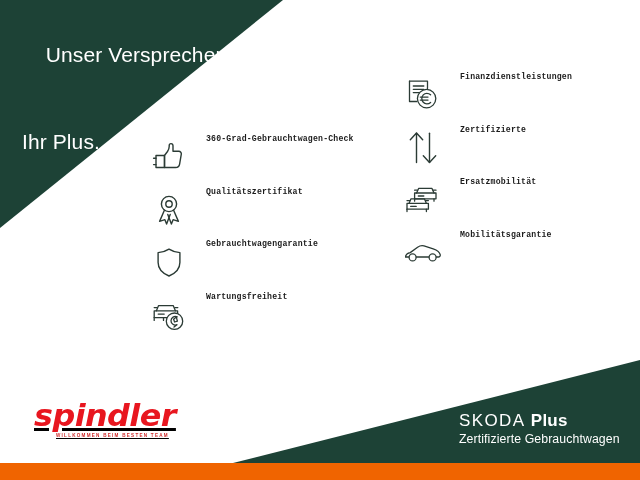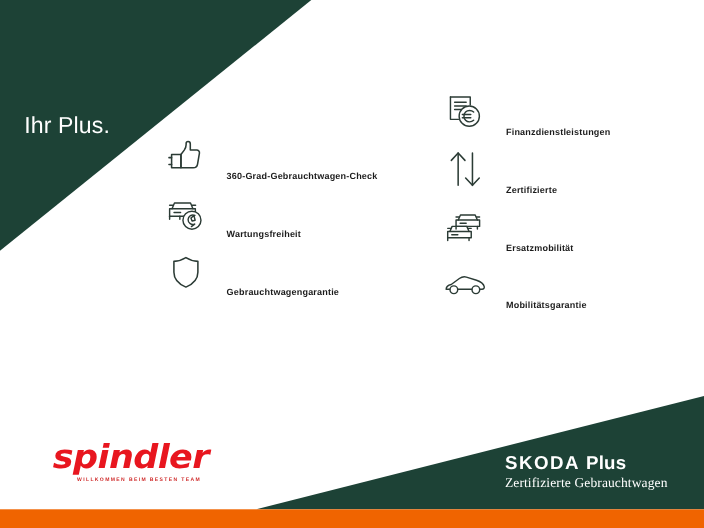--- a/index.html
+++ b/index.html
@@ -38,27 +38,28 @@
     font-weight: 400;
     letter-spacing: 0.1px;
     white-space: pre;
   }
   .headline .l2 { display: block; margin-top: 33px; }
 
   
   .col {
     position: absolute;
   }
-  .col-left  { left: 146px; top: 112px; }
+  .col-left  { left: 146px; top: 134px; }
   .col-right { left: 400px; top: 72px; }
 
   .feature {
     display: flex;
-    align-items: flex-end;
+    align-items: flex-start;
     height: 52px;
+    font-family: Liberation Mono, monospace;
   }
   .feature .icon {
     width: 46px;
     height: 46px;
     flex: 0 0 46px;
     display: flex;
     align-items: center;
     justify-content: center;
   }
   .feature .icon svg {
@@ -72,23 +73,24 @@
     color: #1b1b1b;
     letter-spacing: 0.18px;
     white-space: nowrap;
   }
   .col-left .feature  { height: 52.5px; }
   .col-right .feature { height: 52.5px; }
 
   
   .spindler {
     position: absolute;
-    left: 48px;
+    left: 34px;
     top: 401px;
     width: 160px;
+    text-decoration: underline;
   }
   .spindler-word {
     font-family: "DejaVu Sans", sans-serif;
     font-size: 30px;
     font-weight: bold;
     font-style: italic;
     color: #e8161f;
     letter-spacing: -0.5px;
     line-height: 30px;
     transform: scaleX(1.06);
@@ -111,99 +113,110 @@
     top: 411px;
     color: #ffffff;
   }
   .skoda-row1 {
     font-size: 17px;
     line-height: 19px;
     letter-spacing: 0.6px;
     white-space: nowrap;
   }
   .skoda-brand {
-    font-weight: bold;
+    font-weight: normal;
     letter-spacing: 1.4px;
   }
   .skoda-plus {
     font-weight: 700;
     letter-spacing: 0.2px;
   }
   .skoda-row2 {
     font-size: 12.3px;
     line-height: 16px;
     letter-spacing: 0.1px;
     white-space: nowrap;
     margin-top: 1px;
-    font-family: Liberation Serif, serif;
   }
 </style>
 </head>
 <body>
 
 <div id="stage">
 
   <svg class="shape" viewBox="0 0 640 480" width="640" height="480" preserveAspectRatio="none">
     <rect x="0" y="0" width="640" height="480" fill="#ffffff"></rect>
     <polygon points="0,0 283,0 0,228" fill="#1d4236"></polygon>
     <polygon points="640,360 640,463 233,463" fill="#1d4236"></polygon>
     <rect x="0" y="463" width="640" height="17" fill="#f06400"></rect>
   </svg>
 
   <div class="headline">
+    <span>Unser Versprechen.</span>
     <span class="l2">Ihr Plus.</span>
   </div>
 
   <div class="col col-left">
 
     <div class="feature">
       <span class="icon">
         <svg width="34" height="34" viewBox="0 0 34 34" fill="none" stroke="#2b3b35" stroke-width="1.4" stroke-linecap="round" stroke-linejoin="round">
           <path d="M4 15.5 H12.5 V27.5 H4 Z"></path>
           <path d="M12.5 15.5 L15.5 11.5 C16.6 9.9 17.2 8.2 17.2 6.6 V5.4 C17.2 4.4 18 3.6 19 3.6
                    C20.1 3.6 21 4.6 21 5.8 V11.3 H26.8 C28.4 11.3 29.6 12.7 29.3 14.2
                    L27.6 24.1 C27.3 26.1 25.6 27.5 23.6 27.5 H12.5 Z"></path>
           <path d="M4 18.3 H1.6"></path>
           <path d="M4 24.6 H1.6"></path>
         </svg>
       </span>
       <span class="flabel">360-Grad-Gebrauchtwagen-Check</span>
     </div>
 
+    <div class="feature">
+      <span class="icon">
+        <svg width="34" height="34" viewBox="0 0 34 34" fill="none" stroke="#2b3b35" stroke-width="1.4" stroke-linecap="round" stroke-linejoin="round">
+          <circle cx="17" cy="11" r="7.6"></circle>
+          <circle cx="17" cy="11" r="3.2"></circle>
+          <path d="M12.4 17.2 L7.6 28.4 L12.9 26.7 L14.6 31 L18.2 21.5"></path>
+          <path d="M21.6 17.2 L26.4 28.4 L21.1 26.7 L19.4 31 L15.8 21.5"></path>
+        </svg>
+      </span>
+      <span class="flabel">Qualitätszertifikat</span>
+    </div>
+
+    <div class="feature">
+      <span class="icon">
+        <svg width="34" height="34" viewBox="0 0 34 34" fill="none" stroke="#2b3b35" stroke-width="1.4" stroke-linecap="round" stroke-linejoin="round">
+          <path d="M17 4.2 C20.4 6.4 24.1 7.5 27.9 7.6 V17.4
+                   C27.9 23.6 23.4 28.2 17 31
+                   C10.6 28.2 6.1 23.6 6.1 17.4 V7.6
+                   C9.9 7.5 13.6 6.4 17 4.2 Z"></path>
+        </svg>
+      </span>
+      <span class="flabel">Gebrauchtwagengarantie</span>
+    </div>
 
     <div class="feature">
       <span class="icon">
         <svg width="38" height="36" viewBox="0 0 38 36" fill="none" stroke="#2b3b35" stroke-width="1.3" stroke-linecap="round" stroke-linejoin="round">
 
           <path d="M4.2 13.8 H27.6 V20.6 H4.2 Z"></path>
           <path d="M6.4 13.8 L8.6 8.6 H23.2 L25.4 13.8"></path>
           <path d="M4.2 10.6 H7.2"></path>
           <path d="M24.8 10.6 H27.8"></path>
           <path d="M8.2 17.1 H14.2"></path>
           <path d="M4.2 20.6 V23.4"></path>
           <path d="M13.5 20.6 V23.4"></path>
 
           <circle cx="24.5" cy="24.2" r="8.2" fill="#ffffff"></circle>
           <path d="M27.2 19.9 A4.3 4.3 0 1 0 27.0 27.7 L24.0 30.0" fill="none"></path>
           <path d="M26.3 20.0 L23.6 22.2 L24.6 25.0 L27.4 24.2 Z" fill="none"></path>
         </svg>
       </span>
       <span class="flabel">Wartungsfreiheit</span>
-    </div>
-
-    <div class="feature">
-      <span class="icon">
-        <svg width="34" height="34" viewBox="0 0 34 34" fill="none" stroke="#2b3b35" stroke-width="1.4" stroke-linecap="round" stroke-linejoin="round">
-          <path d="M17 4.2 C20.4 6.4 24.1 7.5 27.9 7.6 V17.4
-                   C27.9 23.6 23.4 28.2 17 31
-                   C10.6 28.2 6.1 23.6 6.1 17.4 V7.6
-                   C9.9 7.5 13.6 6.4 17 4.2 Z"></path>
-        </svg>
-      </span>
-      <span class="flabel">Gebrauchtwagengarantie</span>
     </div>
 
 
   </div>
 
   <div class="col col-right">
 
     <div class="feature">
       <span class="icon">
         <svg width="36" height="36" viewBox="0 0 36 36" fill="none" stroke="#2b3b35" stroke-width="1.3" stroke-linecap="round" stroke-linejoin="round">

